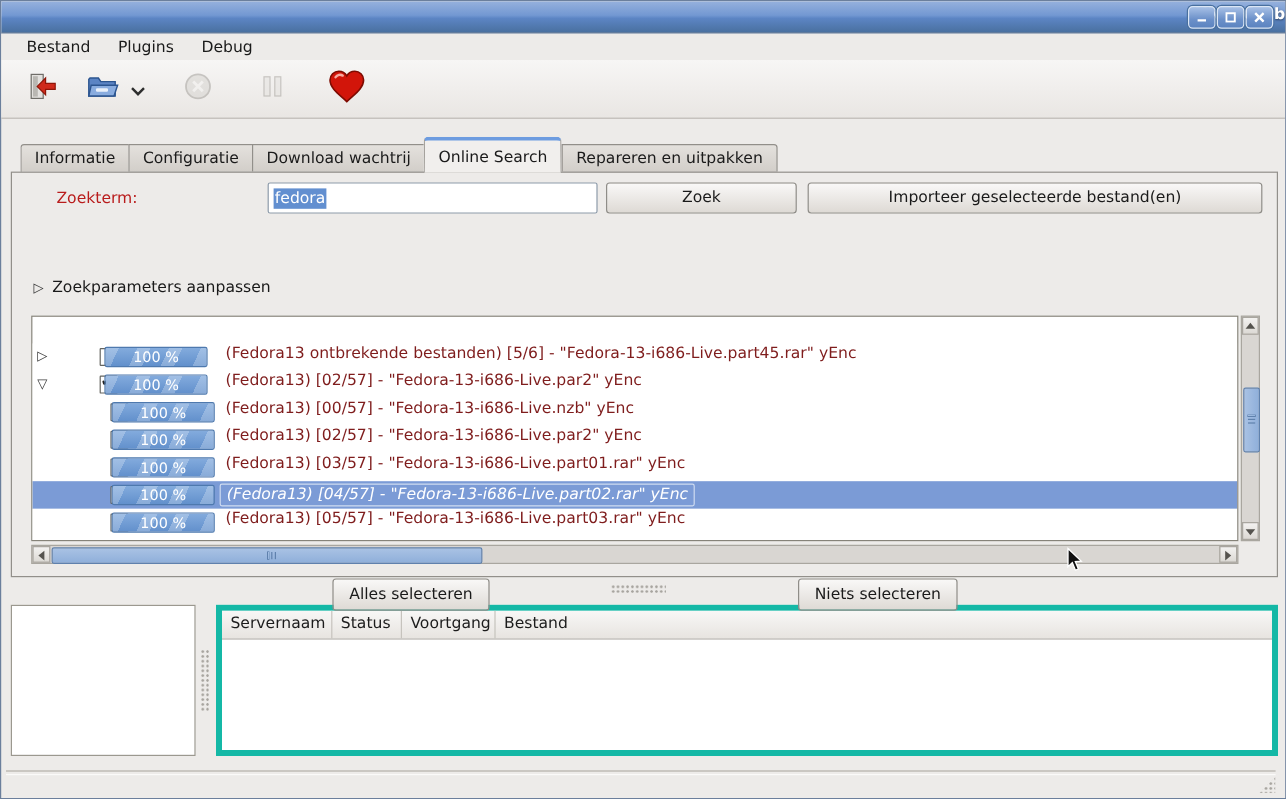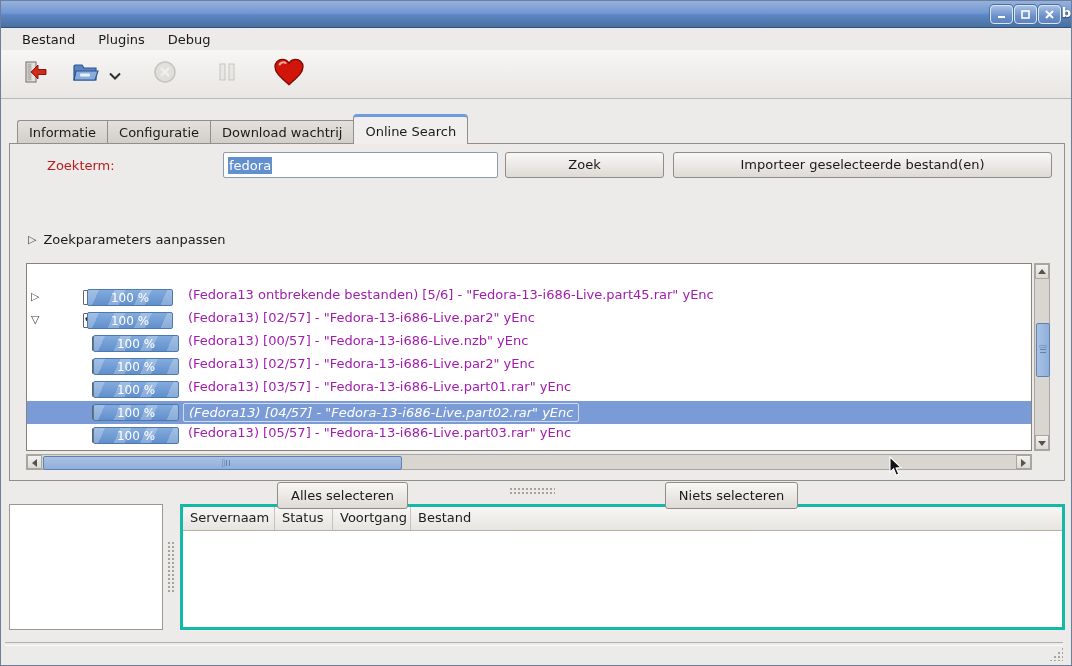--- a/index.html
+++ b/index.html
@@ -55,21 +55,21 @@
   .rrow{position:relative;width:100%;height:23px;background:#fff;}
   .rrow.selected{background:#7b9bd6;}
   .rrow .expicon{position:absolute;left:4px;top:4px;font-size:11px;color:#3c3c3c;}
   .cb{position:absolute;top:4px;width:13px;height:13px;background:#fff;border:1px solid #656560;border-radius:1px;}
   .cb.checked::after{content:"✔";position:absolute;left:0px;top:-3px;font-size:12px;color:#222;}
   .rrow.lvl0 .cb{left:56px;} .rrow.lvl1 .cb{left:65px;}
   .pbar{position:absolute;top:3px;width:86px;height:17px;border:1px solid #4e79ae;border-radius:2px;
     background:repeating-linear-gradient(115deg,rgba(255,255,255,.25) 0 10px,rgba(255,255,255,0) 10px 24px),linear-gradient(#83abdd,#6290cc);
     color:#fff;font-size:12px;text-align:center;line-height:16px;box-sizing:border-box;}
   .rrow.lvl0 .pbar{left:60px;} .rrow.lvl1 .pbar{left:66px;}
-  .subject{position:absolute;left:156px;top:0;font-size:13px;color:#a21caf;white-space:nowrap;padding:0 5px;line-height:17px;}
+  .subject{position:absolute;left:156px;top:0;font-size:13px;color:#7f1d1d;white-space:nowrap;padding:0 5px;line-height:17px;}
   .rrow.selected .subject{color:#fff;border:1px solid rgba(235,241,250,.75);border-radius:2px;top:2px;font-style:italic;}
 
   
   .vscroll{position:absolute;left:1024px;top:119px;width:16px;height:188px;background:#d9d6d2;border:1px solid #a9a69f;box-sizing:border-box;}
   .vscroll .arrow{position:absolute;left:0;width:14px;height:15px;background:linear-gradient(#f3f2f0,#dcd9d4);border:1px solid #a9a69f;box-sizing:border-box;}
   .arrow .tri-up{width:0;height:0;border-left:4px solid transparent;border-right:4px solid transparent;border-bottom:5px solid #55534e;margin:4px auto;}
   .arrow .tri-down{width:0;height:0;border-left:4px solid transparent;border-right:4px solid transparent;border-top:5px solid #55534e;margin:5px auto;}
   .arrow .tri-left{width:0;height:0;border-top:4px solid transparent;border-bottom:4px solid transparent;border-right:5px solid #55534e;margin:3px auto;}
   .arrow .tri-right{width:0;height:0;border-top:4px solid transparent;border-bottom:4px solid transparent;border-left:5px solid #55534e;margin:3px auto;}
   .vthumb{position:absolute;left:1px;top:59px;width:12px;height:52px;background:linear-gradient(90deg,#a9c2e4,#8fafda);border:1px solid #5f81ad;border-radius:2px;}
@@ -80,21 +80,21 @@
   .hthumb::after{content:"";position:absolute;left:50%;top:3px;width:1px;height:6px;box-shadow:0 0 0 .5px #5f81ad,3px 0 0 0 #5f81ad,6px 0 0 0 #5f81ad;}
 
   .btn-select-all{left:267px;top:338px;width:131px;height:27px;line-height:25px;}
   .btn-select-none{left:655px;top:338px;width:133px;height:27px;line-height:25px;}
 
   
   .dots{background-image:radial-gradient(#a7a49e 1px,transparent 1.2px);background-size:4px 4px;}
   .pane-handle-h{position:absolute;left:508px;top:486px;width:46px;height:7px;}
   .pane-handle-v{position:absolute;left:166px;top:540px;width:7px;height:52px;}
   .filebox{position:absolute;left:8px;top:503px;width:154px;height:126px;background:#fff;border:1px solid #9b988f;box-sizing:border-box;}
-  .stable{position:absolute;left:179px;top:503px;width:885px;height:126px;background:#fff;border:3px solid #14b8a6;box-sizing:border-box;}
+  .stable{position:absolute;left:179px;top:503px;width:885px;height:126px;background:#fff;border:5px solid #14b8a6;box-sizing:border-box;}
   .shead{position:absolute;left:0;top:0;width:100%;height:23px;background:linear-gradient(#f8f7f6,#e7e4e0);border-bottom:1px solid #b5b2ac;display:flex;}
   .shead .hcell{line-height:22px;}
 
   
   .status-sep{position:absolute;left:4px;right:8px;top:641px;height:2px;border-top:1px solid #b3b0aa;border-bottom:1px solid #fbfaf9;}
   .grip{position:absolute;right:8px;top:646px;width:14px;height:14px;clip-path:polygon(100% 0,100% 100%,0 100%);}
 
   .cursor{position:absolute;left:888px;top:455px;z-index:50;}
 </style>
 </head>
@@ -170,20 +170,21 @@
       </svg></span>
     </div>
   </div>
 
   <div class="frame">
     <div class="tabs" id="tabs">
         <div class="tab">Informatie</div>
         <div class="tab">Configuratie</div>
         <div class="tab">Download wachtrij</div>
         <div class="tab active">Online Search</div>
+        <div class="tab">Repareren en uitpakken</div>
       </div>
 
     <div class="page">
       <div class="lbl-zoekterm">Zoekterm:</div>
       <div class="entry">
         <span class="sel">fedora</span>
       </div>
       <div class="gbtn btn-import">Importeer geselecteerde bestand(en)</div>
       <div class="gbtn btn-zoek">Zoek</div>
 

